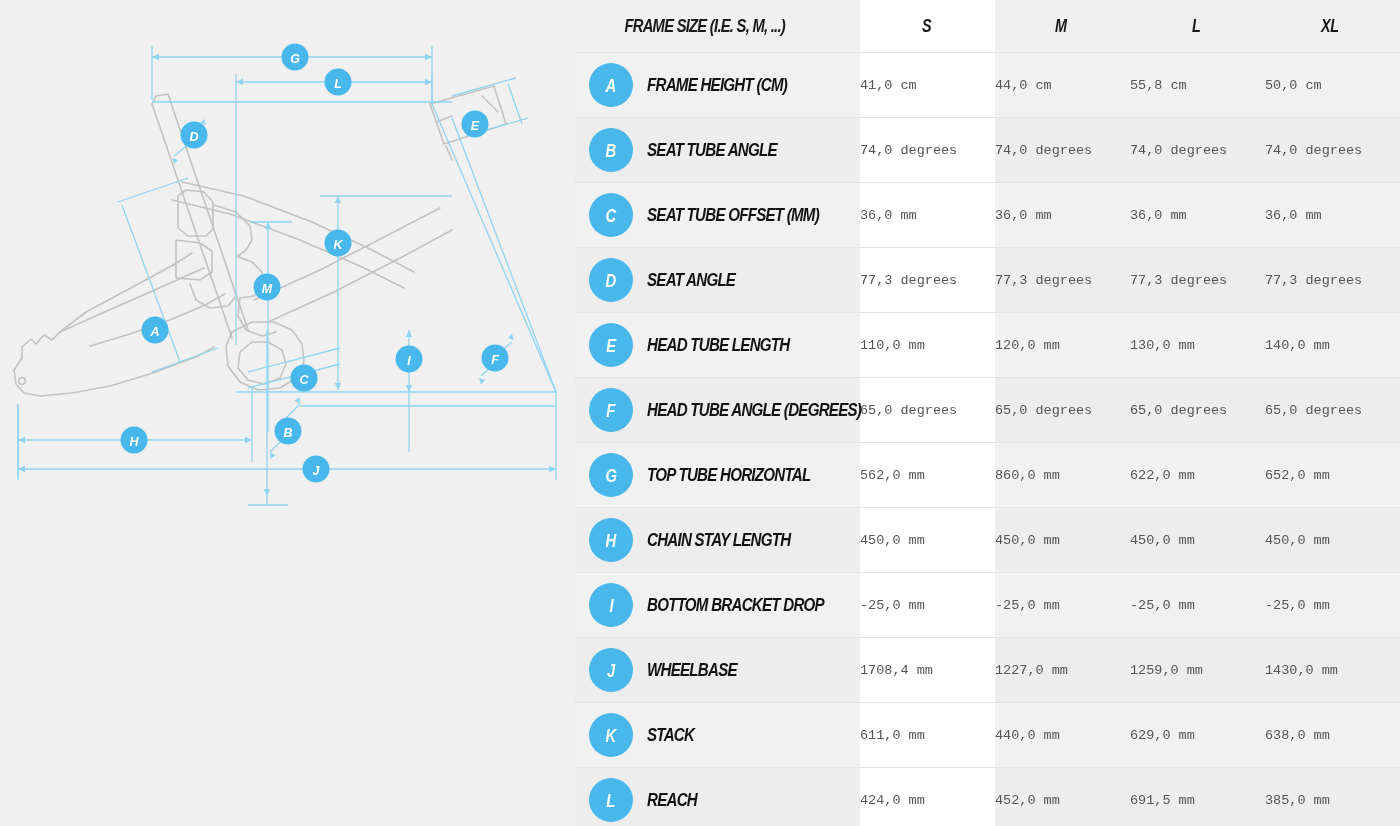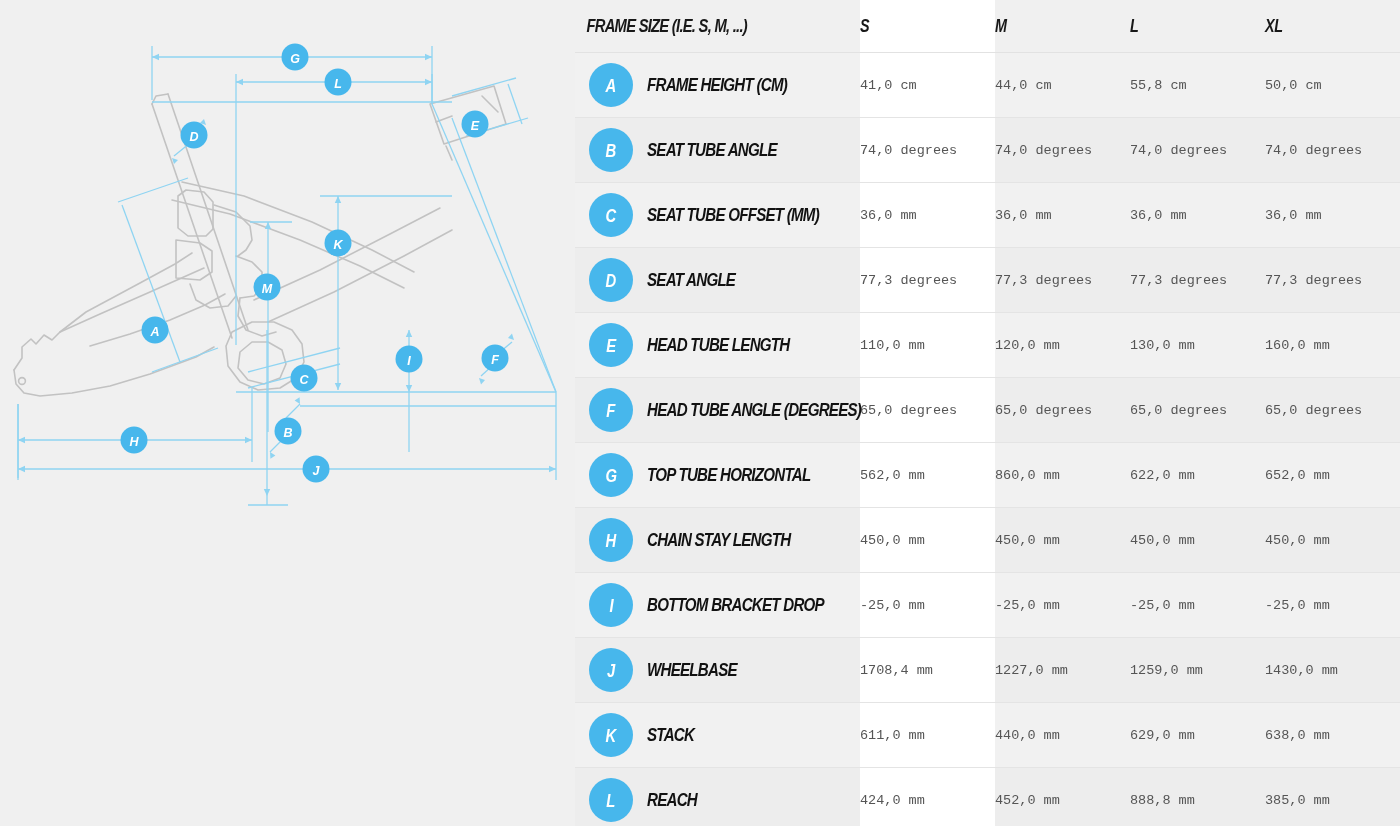--- a/index.html
+++ b/index.html
@@ -53,21 +53,21 @@
   }
 
   .geo-table col.c-label { width: 285px; }
   .geo-table col.c-val   { width: 135px; }
 
   
   .geo-table thead th {
     height: 52px;
     padding: 0;
     vertical-align: middle;
-    text-align: left;
+    text-align: center;
     background: #f0f0f0;
     border-bottom: 1px solid #e2e2e2;
   }
   .hdr-title {
     font-family: "Liberation Sans", sans-serif;
     font-weight: bold;
     font-style: italic;
     font-size: 18px;
     letter-spacing: -0.9px;
     color: #181818;
@@ -465,21 +465,21 @@
             <td class="col-s">
               <span class="val">110,0 mm</span>
             </td>
             <td>
               <span class="val">120,0 mm</span>
             </td>
             <td>
               <span class="val">130,0 mm</span>
             </td>
             <td>
-              <span class="val">160,0 mm</span>
+              <span class="val">140,0 mm</span>
             </td>
           </tr>
           <tr class="alt">
             <td>
               <div class="label-cell-inner">
                 <div class="badge">
                   <span>F</span>
                 </div>
                 <span class="row-label">HEAD TUBE ANGLE (DEGREES)</span>
               </div>
@@ -616,21 +616,21 @@
                 <span class="row-label">REACH</span>
               </div>
             </td>
             <td class="col-s">
               <span class="val">424,0 mm</span>
             </td>
             <td>
               <span class="val">452,0 mm</span>
             </td>
             <td>
-              <span class="val">888,8 mm</span>
+              <span class="val">691,5 mm</span>
             </td>
             <td>
               <span class="val">385,0 mm</span>
             </td>
           </tr>
         </tbody>
     </table>
   </div>
 
 </div>

